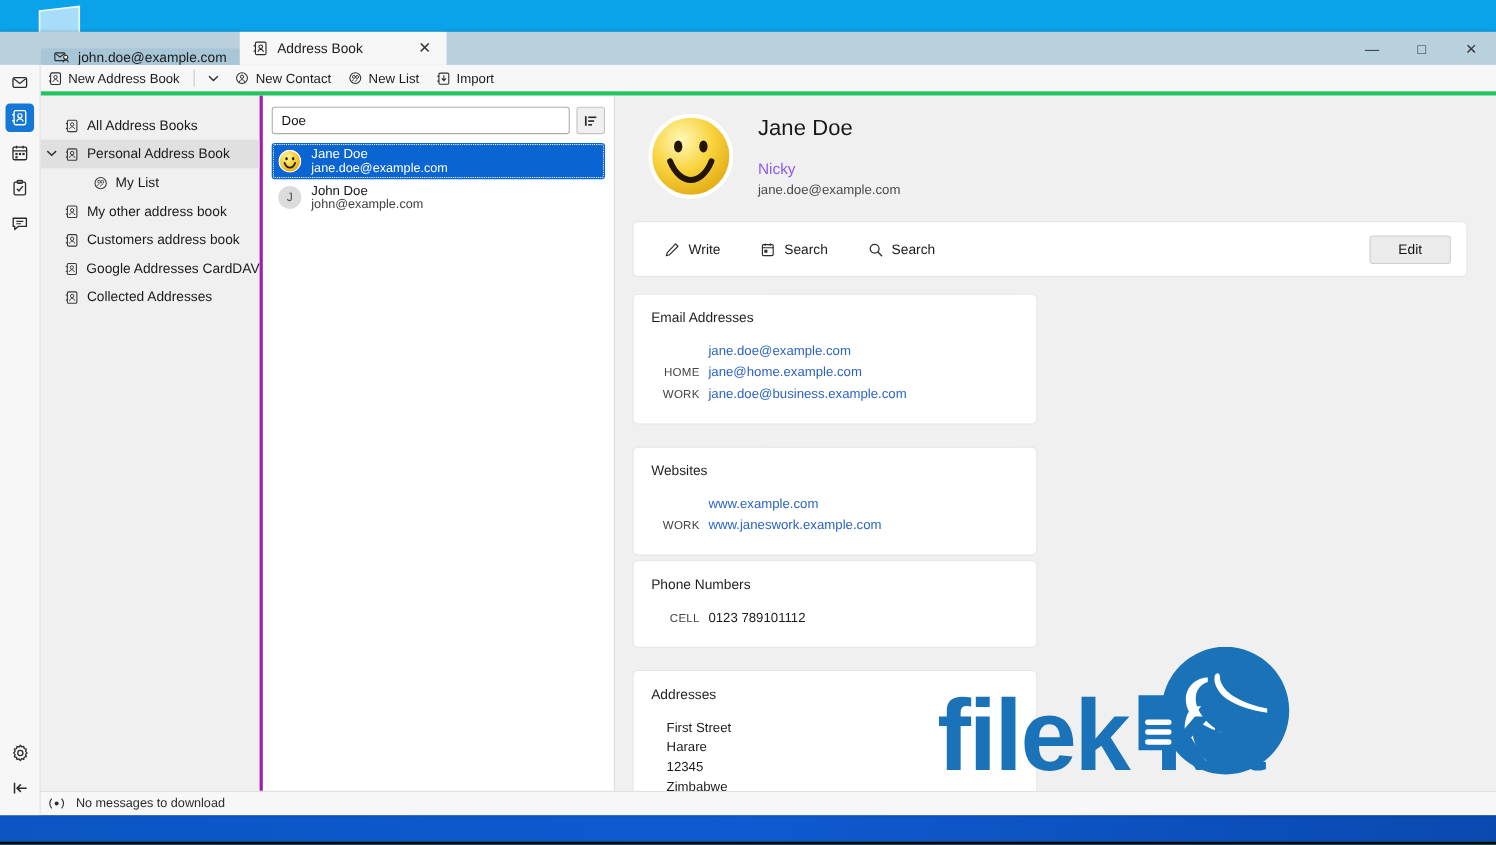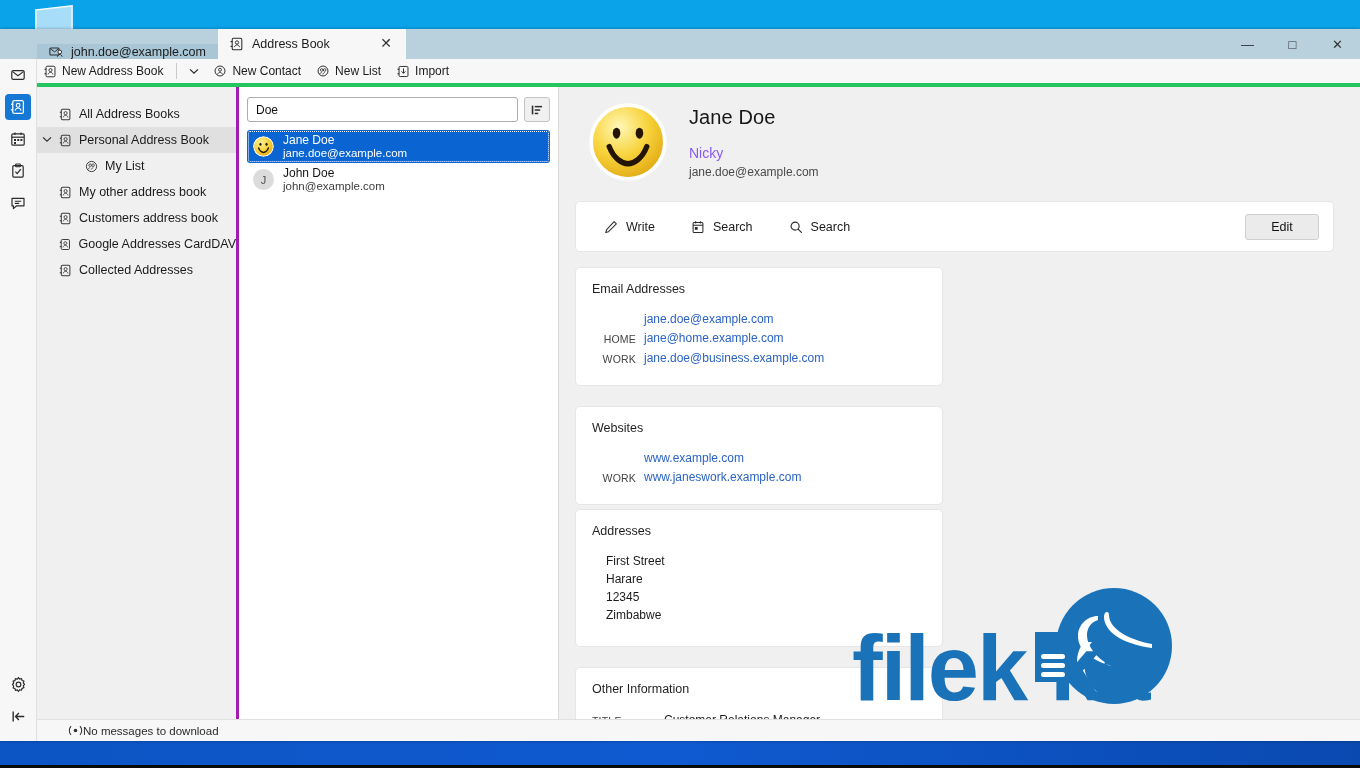--- a/index.html
+++ b/index.html
@@ -240,21 +240,22 @@
   .kvrow.wide .kvkey { width: 72px; flex: 0 0 72px; text-align: left; padding-right: 6px; }
   .kvrow.wide { line-height: 20px; }
   .addrblock { font-size: 12px; line-height: 18px; color: #1b1b1b; padding-left: 14px; }
 
   
   .statusbar {
     height: 22px;
     background: #f7f7f7;
     border-top: 1px solid #e0e0e0;
     display: flex; align-items: center;
-    padding-left: 68px;
+    padding-left: 44px;
+    gap: 10px;
     font-size: 11.5px; color: #2a2a2a;
   }
 
   
   #watermark {
     position: absolute; left: 852px; top: 588px;
     width: 340px; height: 122px;
     pointer-events: none;
     z-index: 40;
   }
@@ -618,20 +619,29 @@
               <div class="kvrow">
                 <div class="kvkey">WORK</div>
                 <div class="kvval link">www.janeswork.example.com</div>
               </div>
             </div>
           </div>
         </div>
 
         <div class="col col-right">
 
+          <div class="card">
+            <div class="card-body">
+              <div class="card-title">Phone Numbers</div>
+              <div class="kvrow">
+                <div class="kvkey">CELL</div>
+                <div class="kvval">0123 789101112</div>
+              </div>
+            </div>
+          </div>
 
           <div class="card">
             <div class="card-body" style="padding-bottom:22px">
               <div class="card-title">Addresses</div>
               <div class="addrblock">
                 <div>First Street</div>
                 <div>Harare</div>
                 <div>12345</div>
                 <div>Zimbabwe</div>
               </div>

